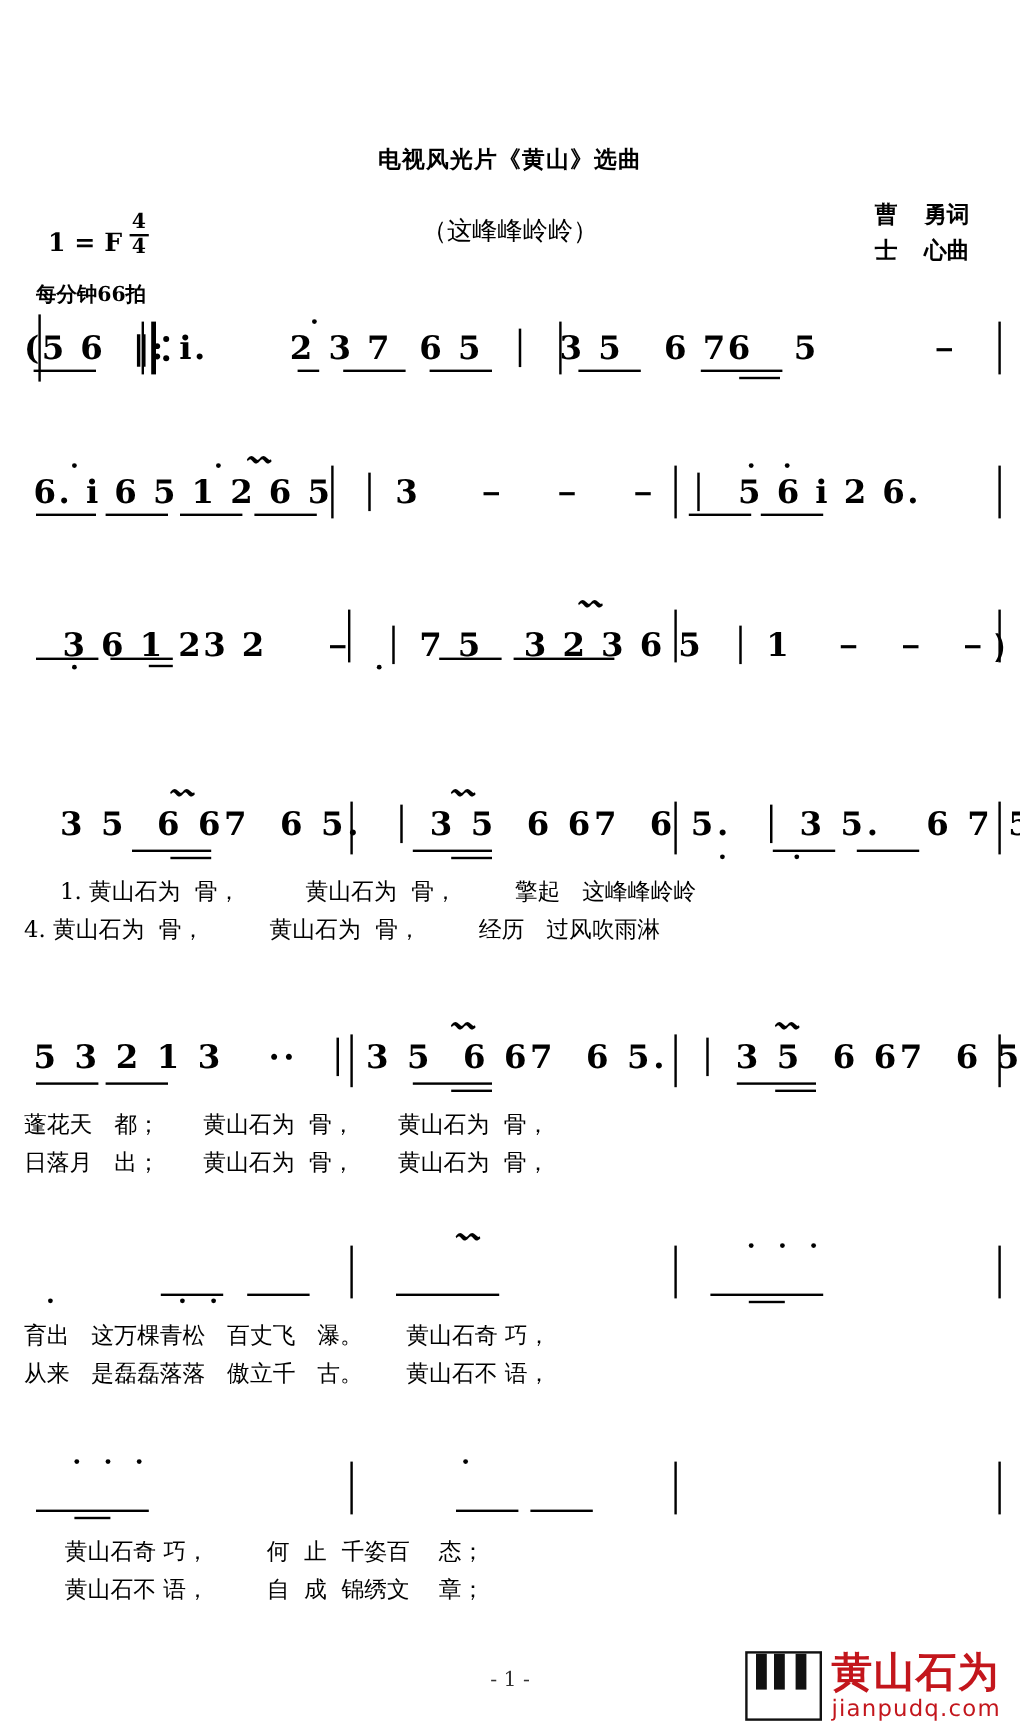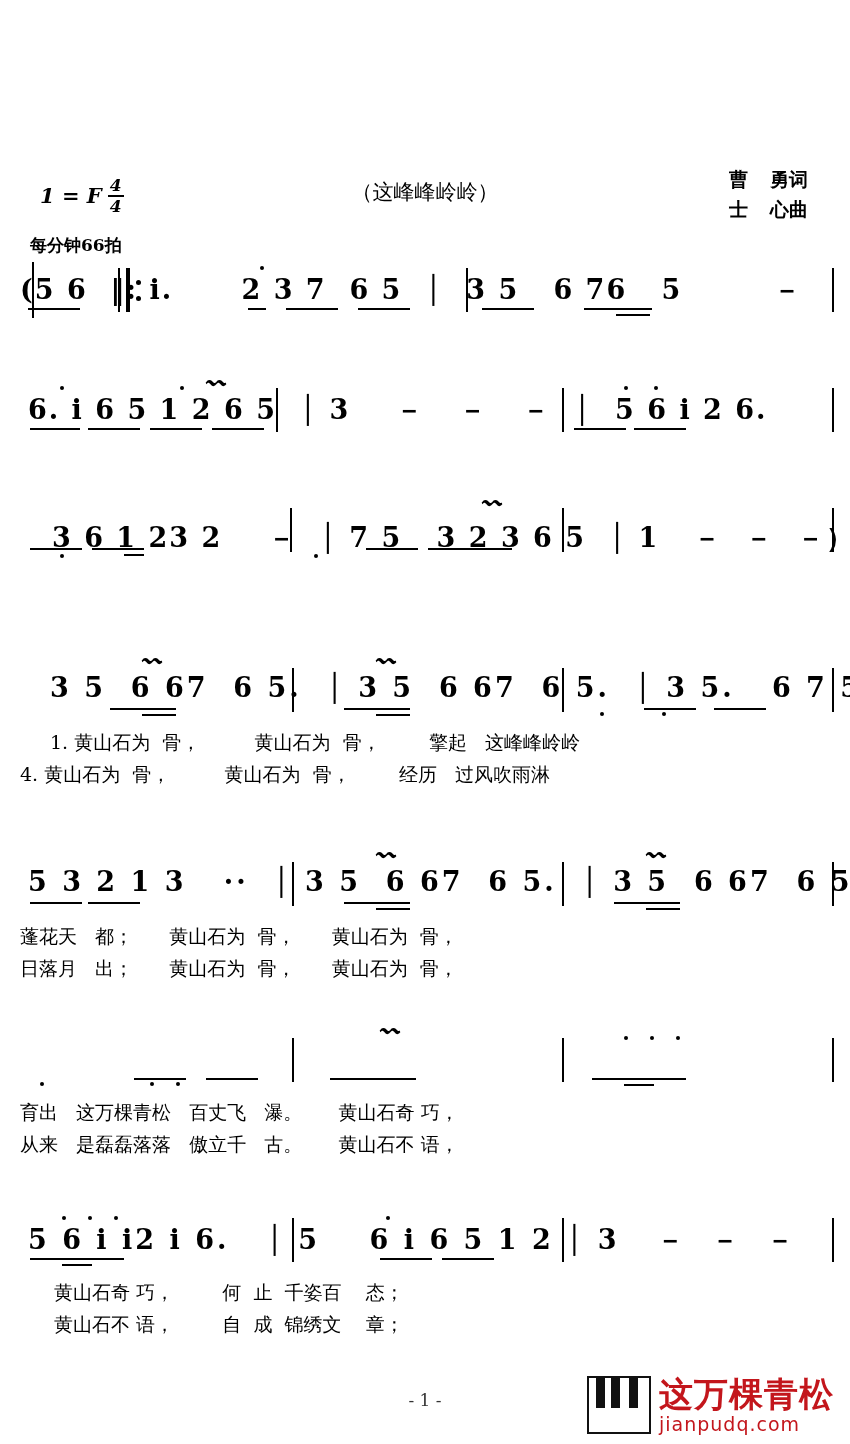--- a/index.html
+++ b/index.html
@@ -46,23 +46,22 @@
     letter-spacing: 1px;
   }
   .keysig {
     position: absolute;
     top: 176px;
     left: 40px;
     font-family: "DejaVu Serif", "Liberation Serif", serif;
     font-weight: bold;
     font-size: 21px;
     display: flex;
-    align-items: center;
+    align-items: flex-end;
     gap: 6px;
-    font-style: italic;
   }
   .keysig .frac {
     display: inline-block;
     text-align: center;
     line-height: 1;
     font-size: 17px;
     position: relative;
     top: 1px;
   }
   .keysig .frac .num {
@@ -218,20 +217,21 @@
     color: #c3161c;
     letter-spacing: 1px;
     margin-top: 4px;
   }
 </style>
 </head>
 <body>
 
 <div class="page">
 
+  <div class="subtitle">电视风光片《黄山》选曲</div>
 
   <div class="keysig">
     <span>1 = F</span>
     <span class="frac">
       <span class="num">4</span>
       <span class="den">4</span>
     </span>
   </div>
 
   <div class="voice">（这峰峰岭岭）</div>
@@ -365,21 +365,20 @@
       <div class="barline" style="left:278px;"></div>
       <div class="barline" style="left:548px;"></div>
       <div class="barline" style="left:818px;"></div>
       <div class="lyricline" style="left:6px; top:62px;">育出   这万棵青松   百丈飞   瀑。      黄山石奇 巧，</div>
       <div class="lyricline" style="left:6px; top:94px;">从来   是磊磊落落   傲立千   古。      黄山石不 语，</div>
     </div>
   </div>
 
   <div class="system" style="top:1218px;">
     <div class="staffline" style="height:120px;">
-      <div class="notes" style="left:14px; top:4px; letter-spacing:3px;">5 6 i i2 i 6.   │ 5    6 i 6 5 1 2 │ 3   －  －  －</div>
       <div class="underline1" style="left:16px; top:40px; width:94px;"></div>
       <div class="underline2" style="left:48px; top:46px; width:30px;"></div>
       <div class="dot-above" style="left:48px; top:-2px;"></div>
       <div class="dot-above" style="left:74px; top:-2px;"></div>
       <div class="dot-above" style="left:100px; top:-2px;"></div>
       <div class="underline1" style="left:366px; top:40px; width:52px;"></div>
       <div class="underline1" style="left:428px; top:40px; width:52px;"></div>
       <div class="dot-above" style="left:372px; top:-2px;"></div>
       <div class="barline" style="left:278px;"></div>
       <div class="barline" style="left:548px;"></div>
@@ -391,18 +390,18 @@
 
   <div class="pagenum">- 1 -</div>
 
   <div class="watermark">
     <div class="wm-keys">
       <i style="left:7px"></i>
         <i style="left:22px"></i>
         <i style="left:40px"></i>
     </div>
     <div class="wm-text">
-      <div class="wm-title">这万棵青松</div>
+      <div class="wm-title">黄山石为</div>
       <div class="wm-sub">jianpudq.com</div>
     </div>
   </div>
 
 </div>
 
 </body></html>

